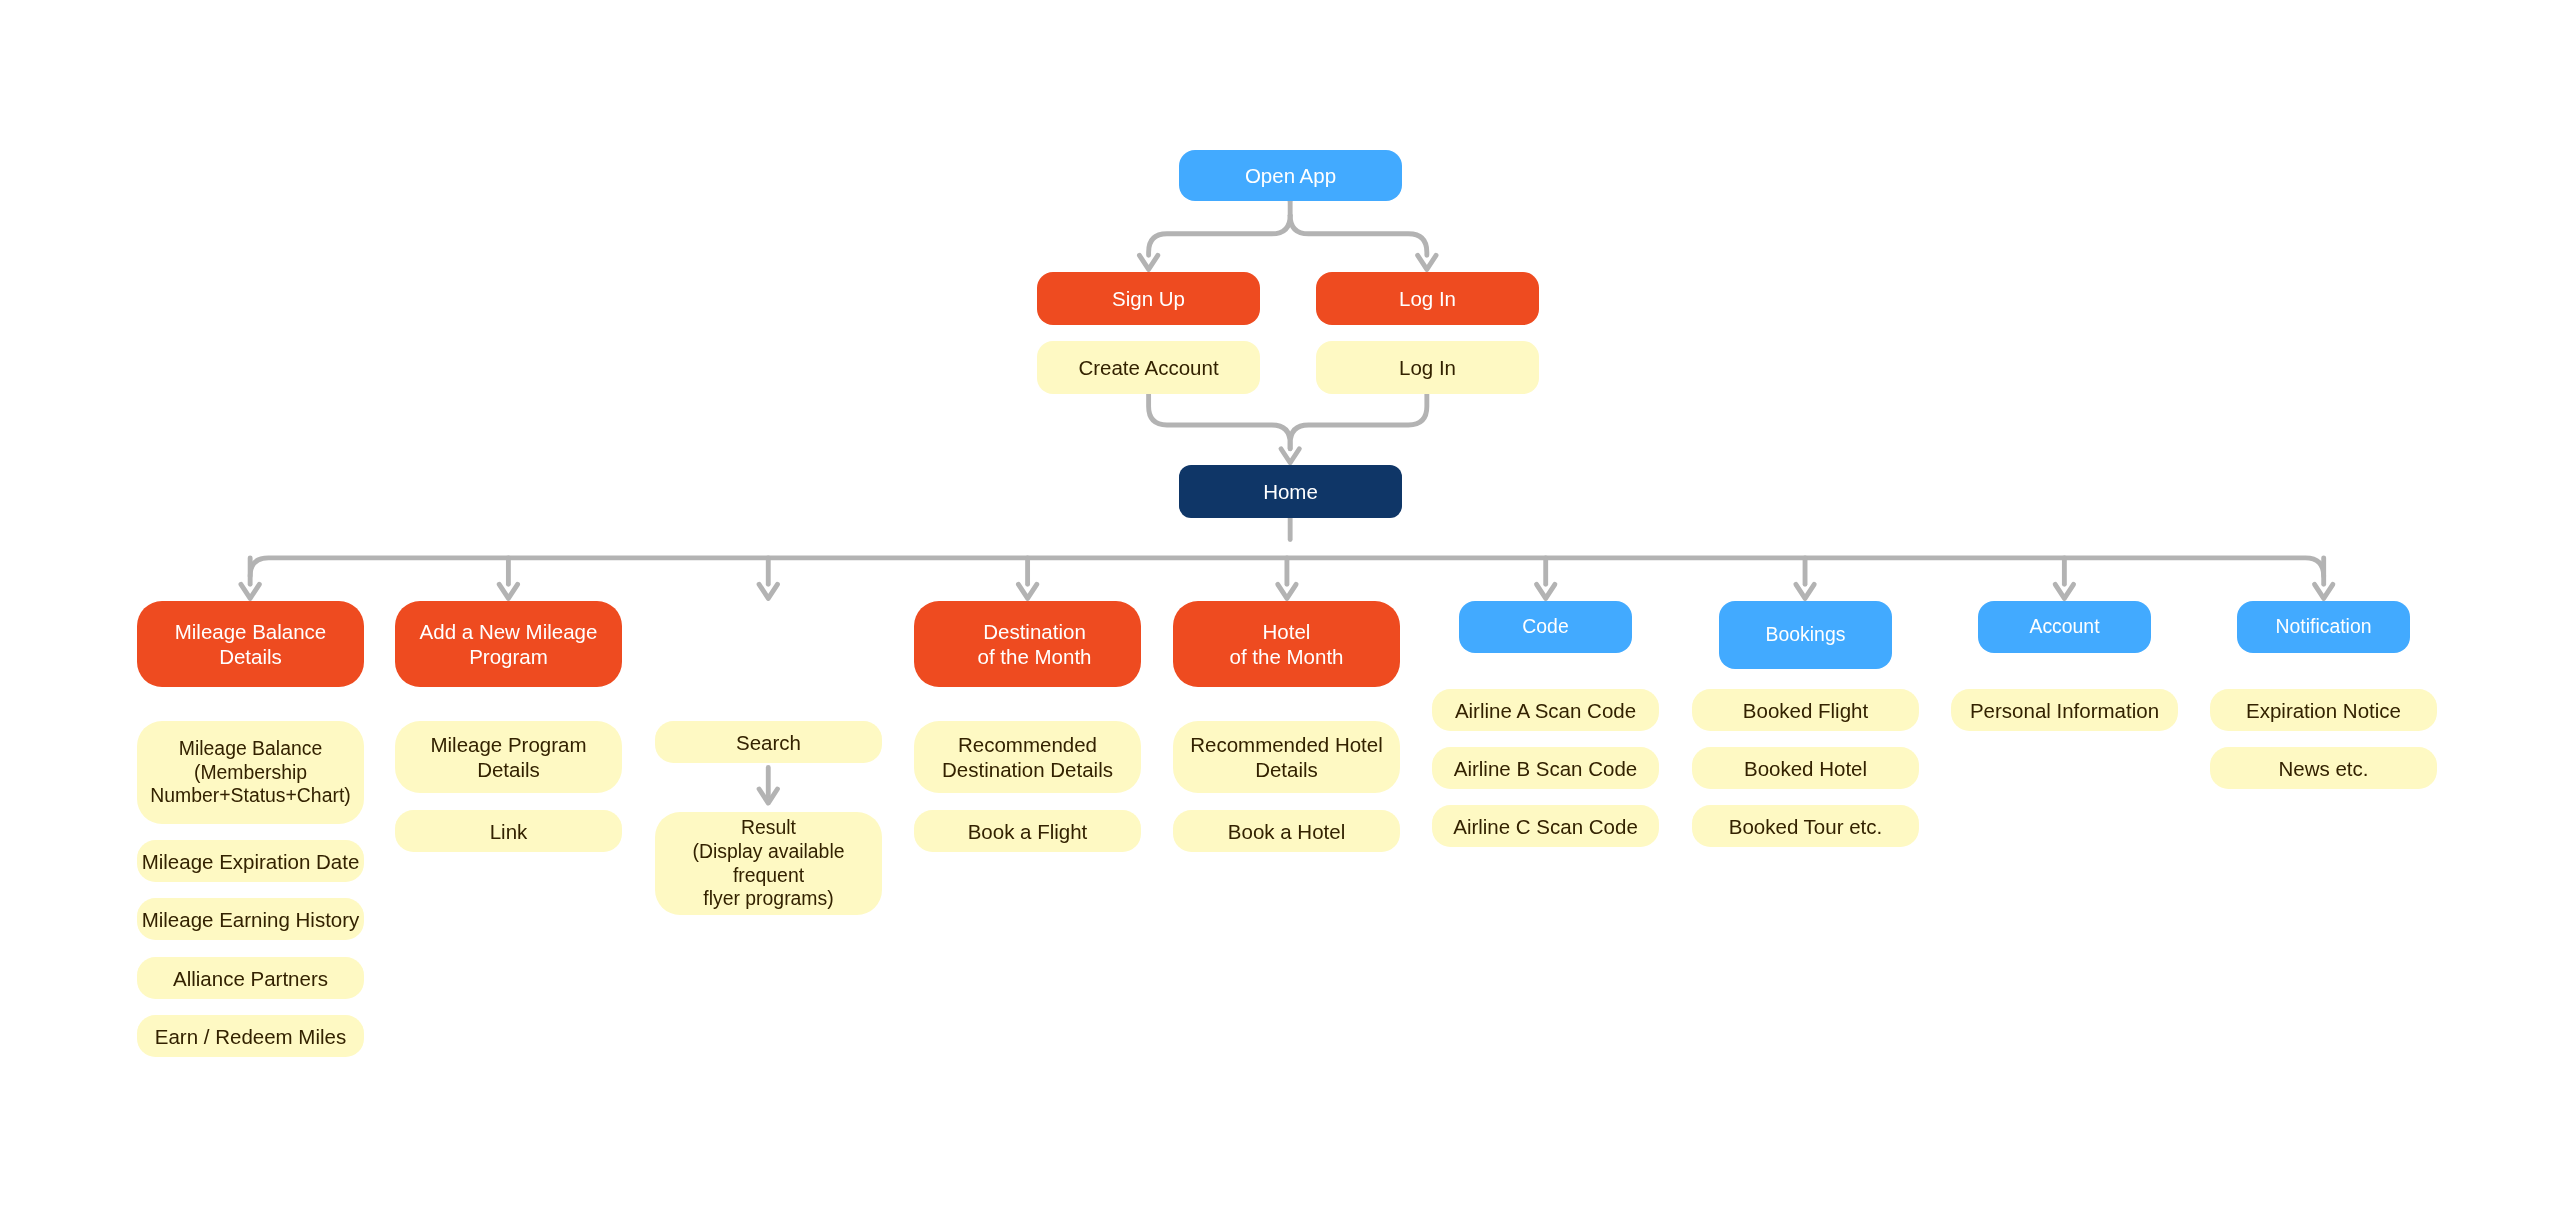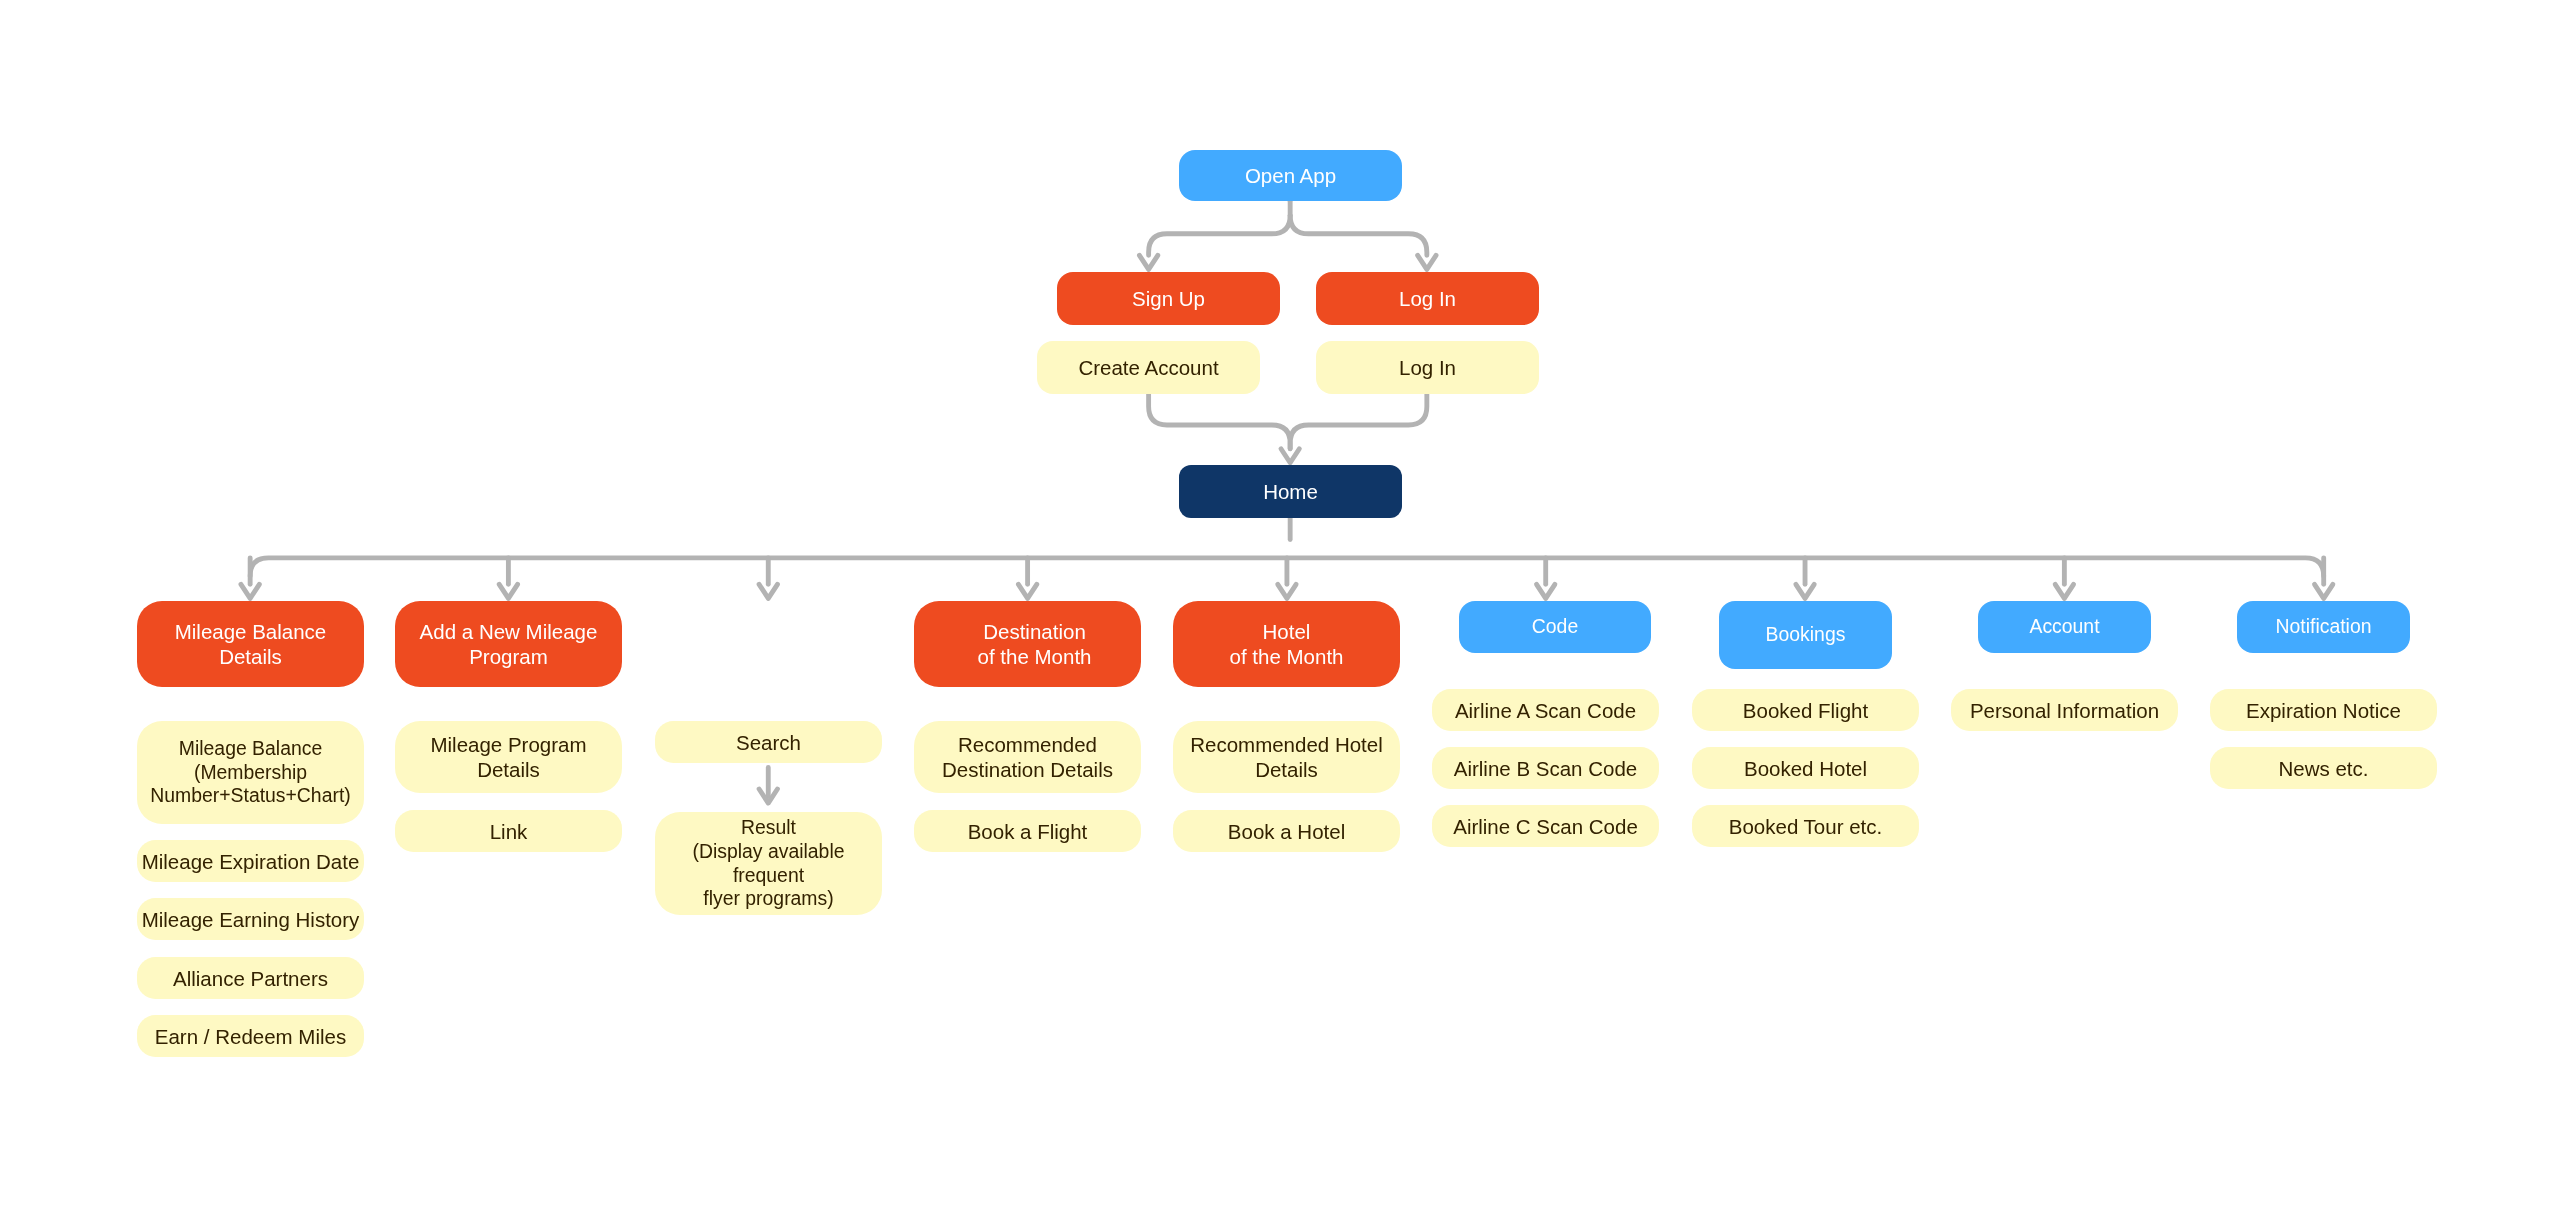--- a/index.html
+++ b/index.html
@@ -51,21 +51,21 @@
       <path d="M3821 1018 V1067" fill="none" stroke="#B3B3B3" stroke-width="9" stroke-linecap="round" stroke-linejoin="round"></path>
       <path d="M3804 1067 L3821 1093 L3838 1067" fill="none" stroke="#B3B3B3" stroke-width="9" stroke-linecap="round" stroke-linejoin="round"></path>
       <path d="M4301 1018 V1067" fill="none" stroke="#B3B3B3" stroke-width="9" stroke-linecap="round" stroke-linejoin="round"></path>
       <path d="M4284 1067 L4301 1093 L4318 1067" fill="none" stroke="#B3B3B3" stroke-width="9" stroke-linecap="round" stroke-linejoin="round"></path>
       <path d="M1422 1406 V1460" fill="none" stroke="#B3B3B3" stroke-width="9" stroke-linecap="round" stroke-linejoin="round"></path>
       <path d="M1405 1446 L1422 1472 L1439 1446" fill="none" stroke="#B3B3B3" stroke-width="9" stroke-linecap="round" stroke-linejoin="round"></path>
     </svg>
 <div class="node n-blue f-md" style="left: 1179px; top: 142px; width: 223px; height: 51px; border-radius: 16px;">
       <span>Open App</span>
     </div>
-    <div class="node n-red f-md" style="left: 1037px; top: 264px; width: 223px; height: 53px; border-radius: 16px; margin-left: 20px;">
+    <div class="node n-red f-md" style="left: 1037px; top: 264px; width: 223px; height: 53px; border-radius: 16px;">
       <span>Sign Up</span>
     </div>
     <div class="node n-red f-md" style="left: 1316px; top: 264px; width: 223px; height: 53px; border-radius: 16px;">
       <span>Log In</span>
     </div>
     <div class="node n-yellow f-md" style="left: 1037px; top: 333px; width: 223px; height: 53px; border-radius: 16px;">
       <span>Create Account</span>
     </div>
     <div class="node n-yellow f-md" style="left: 1316px; top: 333px; width: 223px; height: 53px; border-radius: 16px;">
       <span>Log In</span>
@@ -128,21 +128,21 @@
       <span>Hotel
 of the Month</span>
     </div>
     <div class="node n-yellow f-md" style="left: 1173px; top: 713px; width: 227px; height: 72px; border-radius: 25px;">
       <span>Recommended Hotel
 Details</span>
     </div>
     <div class="node n-yellow f-md" style="left: 1173px; top: 802px; width: 227px; height: 42px; border-radius: 18.4px;">
       <span>Book a Hotel</span>
     </div>
-    <div class="node n-blue f-sm" style="left: 1459px; top: 593px; width: 192px; height: 52px; border-radius: 16px;">
+    <div class="node n-blue f-sm" style="left: 1459px; top: 593px; width: 173px; height: 52px; border-radius: 16px;">
       <span>Code</span>
     </div>
     <div class="node n-yellow f-md" style="left: 1432px; top: 681px; width: 227px; height: 42px; border-radius: 18.4px; justify-content: center;">
       <span>Airline A Scan Code</span>
     </div>
     <div class="node n-yellow f-md" style="left: 1432px; top: 739px; width: 227px; height: 42px; border-radius: 18.4px;">
       <span>Airline B Scan Code</span>
     </div>
     <div class="node n-yellow f-md" style="left: 1432px; top: 797px; width: 227px; height: 42px; border-radius: 18.4px;">
       <span>Airline C Scan Code</span>

